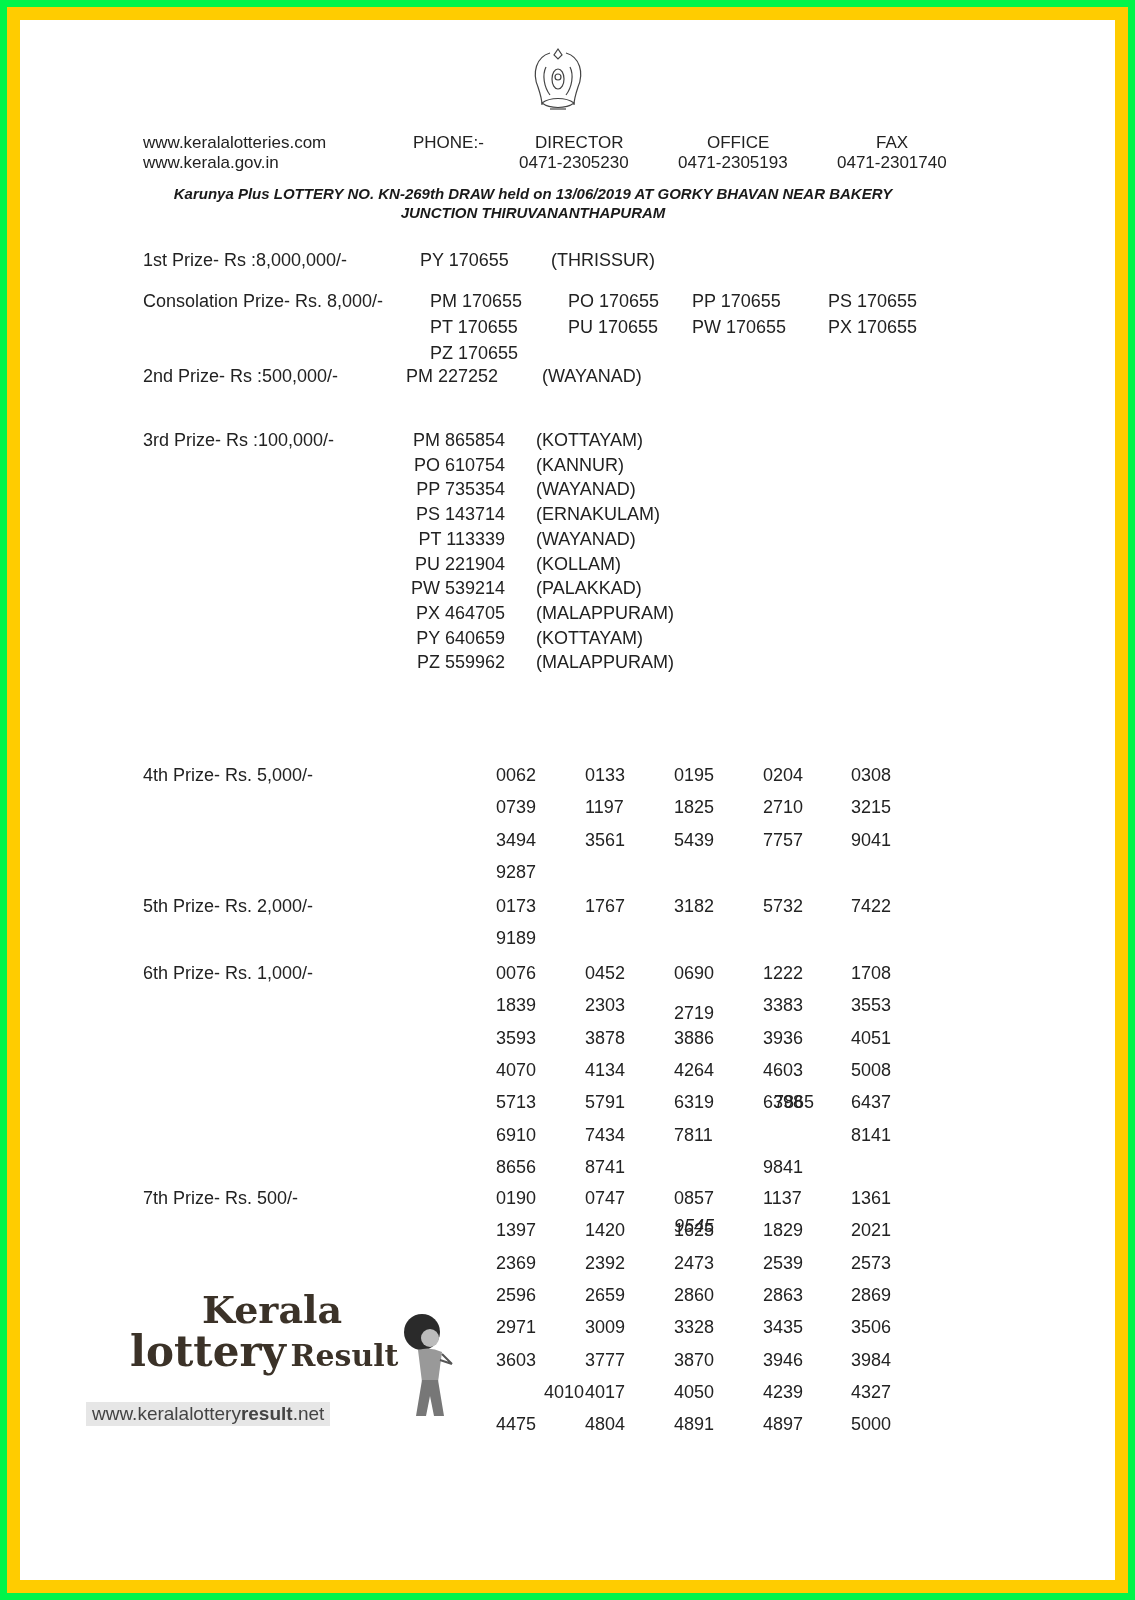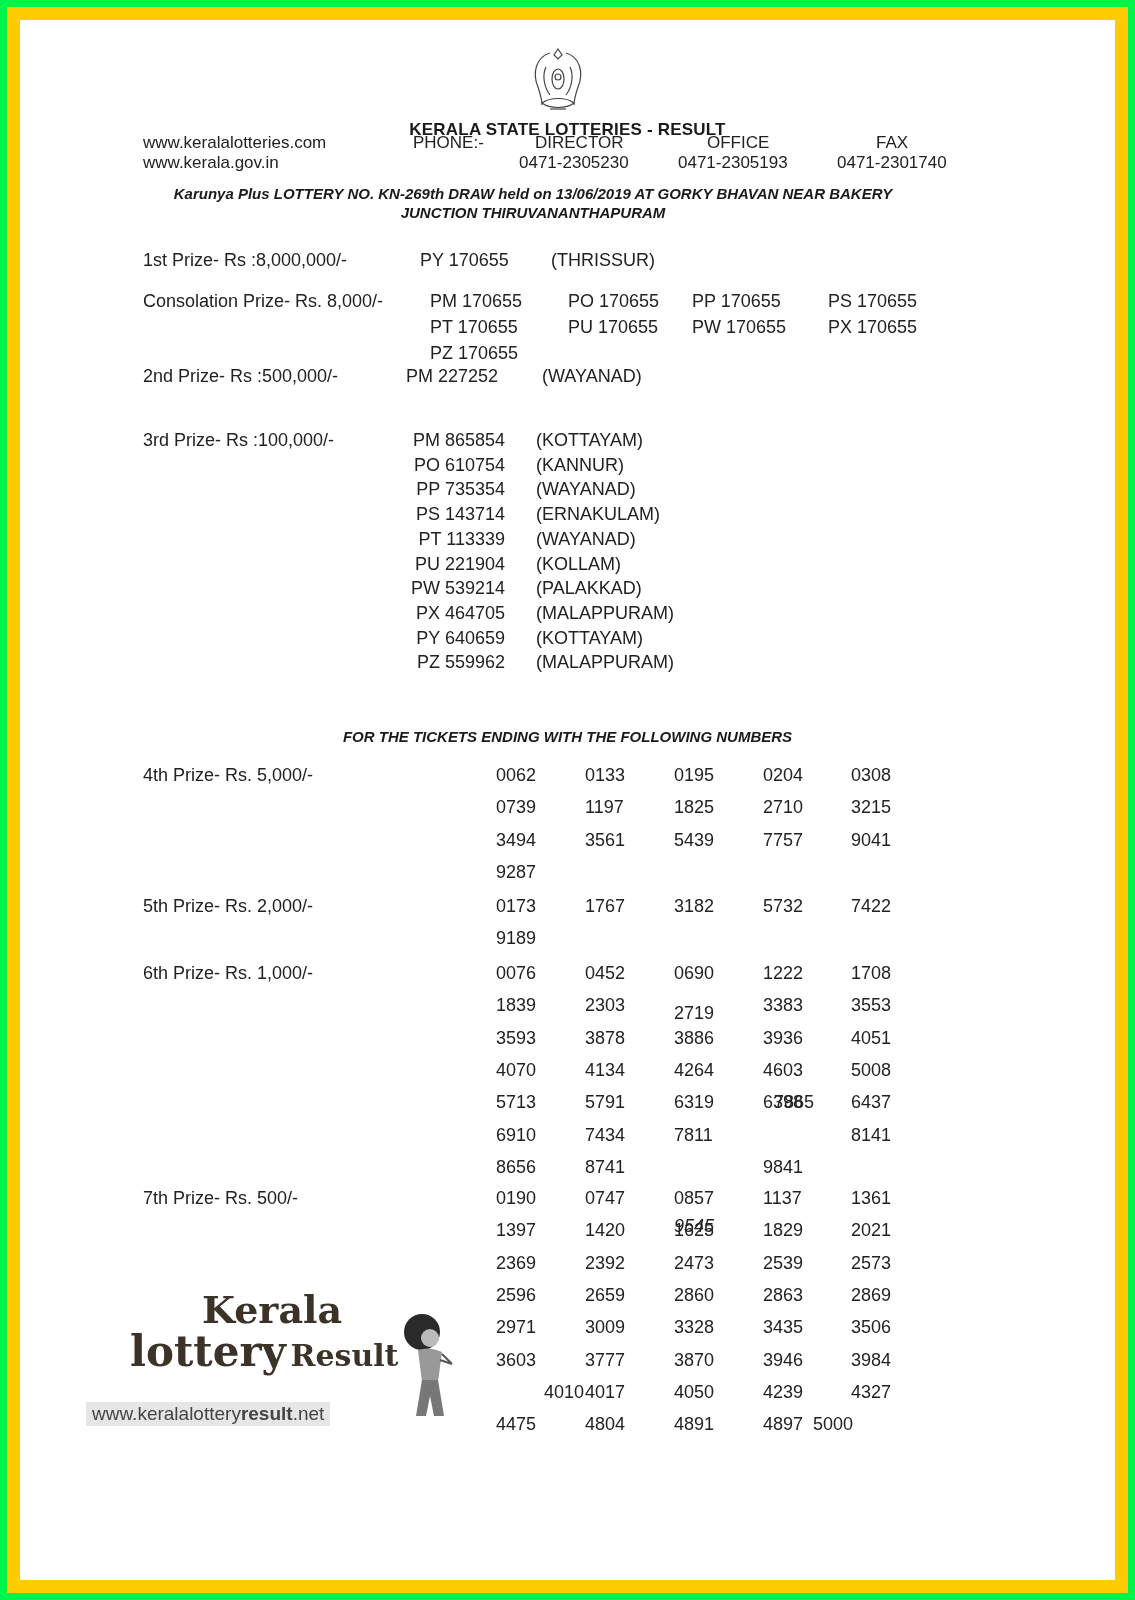--- a/index.html
+++ b/index.html
@@ -29,21 +29,20 @@
       <path d="M38 8 c14 4 18 20 12 34 c-2 6 -4 12 -4 18"></path>
       <path d="M18 22 c-4 8 -2 20 4 28"></path>
       <path d="M42 22 c4 8 2 20 -4 28"></path>
       <ellipse cx="30" cy="34" rx="6" ry="10"></ellipse>
       <circle cx="30" cy="32" r="3"></circle>
       <path d="M14 58 c8 -6 24 -6 32 0 c-8 6 -24 6 -32 0z"></path>
       <path d="M22 64 l16 0"></path>
     </g>
   </svg>
 
-  <div class="title">KERALA STATE LOTTERIES - RESULT</div>
 
   <div class="abs hdr" style="left:123px;top:113px;">www.keralalotteries.com</div>
   <div class="abs hdr" style="left:123px;top:133px;">www.kerala.gov.in</div>
   <div class="abs hdr" style="left:393px;top:113px;">PHONE:-</div>
   <div class="abs hdr" style="left:515px;top:113px;">DIRECTOR</div>
   <div class="abs hdr" style="left:499px;top:133px;">0471-2305230</div>
   <div class="abs hdr" style="left:687px;top:113px;">OFFICE</div>
   <div class="abs hdr" style="left:658px;top:133px;">0471-2305193</div>
   <div class="abs hdr" style="left:856px;top:113px;">FAX</div>
   <div class="abs hdr" style="left:817px;top:133px;">0471-2301740</div>
@@ -89,21 +88,20 @@
       <div class="abs t" style="right: 610px; top: 558.2px;">PW 539214</div>
       <div class="abs t" style="left: 516px; top: 558.2px;">(PALAKKAD)</div>
       <div class="abs t" style="right: 610px; top: 582.9px;">PX 464705</div>
       <div class="abs t" style="left: 516px; top: 582.9px;">(MALAPPURAM)</div>
       <div class="abs t" style="right: 610px; top: 607.6px;">PY 640659</div>
       <div class="abs t" style="left: 516px; top: 607.6px;">(KOTTAYAM)</div>
       <div class="abs t" style="right: 610px; top: 632.3px;">PZ 559962</div>
       <div class="abs t" style="left: 516px; top: 632.3px;">(MALAPPURAM)</div>
     </div>
 
-  <div class="abs" style="left:0;width:1095px;top:708px;text-align:center;font-style:italic;font-weight:bold;font-size:15px;">FOR THE TICKETS ENDING WITH THE FOLLOWING NUMBERS</div>
 
   <div class="abs t" style="left:123px;top:745px;">4th Prize- Rs. 5,000/-</div>
   <div class="abs t" style="left:123px;top:876px;">5th Prize- Rs. 2,000/-</div>
   <div class="abs t" style="left:123px;top:943px;">6th Prize- Rs. 1,000/-</div>
   <div class="abs t" style="left:123px;top:1168px;">7th Prize- Rs. 500/-</div>
 
   <div id="grids">
       <div class="num" style="left: 476px; top: 745px;">0062</div>
       <div class="num" style="left: 565px; top: 745px;">0133</div>
       <div class="num" style="left: 654px; top: 745px;">0195</div>
@@ -192,21 +190,21 @@
       <div class="num" style="left: 831px; top: 1329.5px;">3984</div>
       <div class="num" style="left: 476px; top: 1361.8px; margin-left: 48px;">4010</div>
       <div class="num" style="left: 565px; top: 1361.8px; text-align: center;">4017</div>
       <div class="num" style="left: 654px; top: 1361.8px;">4050</div>
       <div class="num" style="left: 743px; top: 1361.8px;">4239</div>
       <div class="num" style="left: 831px; top: 1361.8px;">4327</div>
       <div class="num" style="left: 476px; top: 1394.1px;">4475</div>
       <div class="num" style="left: 565px; top: 1394.1px;">4804</div>
       <div class="num" style="left: 654px; top: 1394.1px;">4891</div>
       <div class="num" style="left: 743px; top: 1394.1px;">4897</div>
-      <div class="num" style="left: 793px; top: 1394.1px;">5000</div>
+      <div class="num" style="left: 831px; top: 1394.1px;">5000</div>
     </div>
 
   <div class="abs" style="left:110px;top:1270px;">
     <div class="logo-k" style="font-size:38px;margin-left:72px;line-height:40px;">Kerala</div>
     <div style="line-height:44px;">
       <span class="logo-k" style="font-size:42px;">lottery</span>
       <span class="logo-k" style="font-size:30px;">Result</span>
     </div>
   </div>
   <div class="abs logo-url" style="left:66px;top:1354px;margin-top:28px;"><span>www.keralalottery</span><b>result</b><span>.net</span></div>

